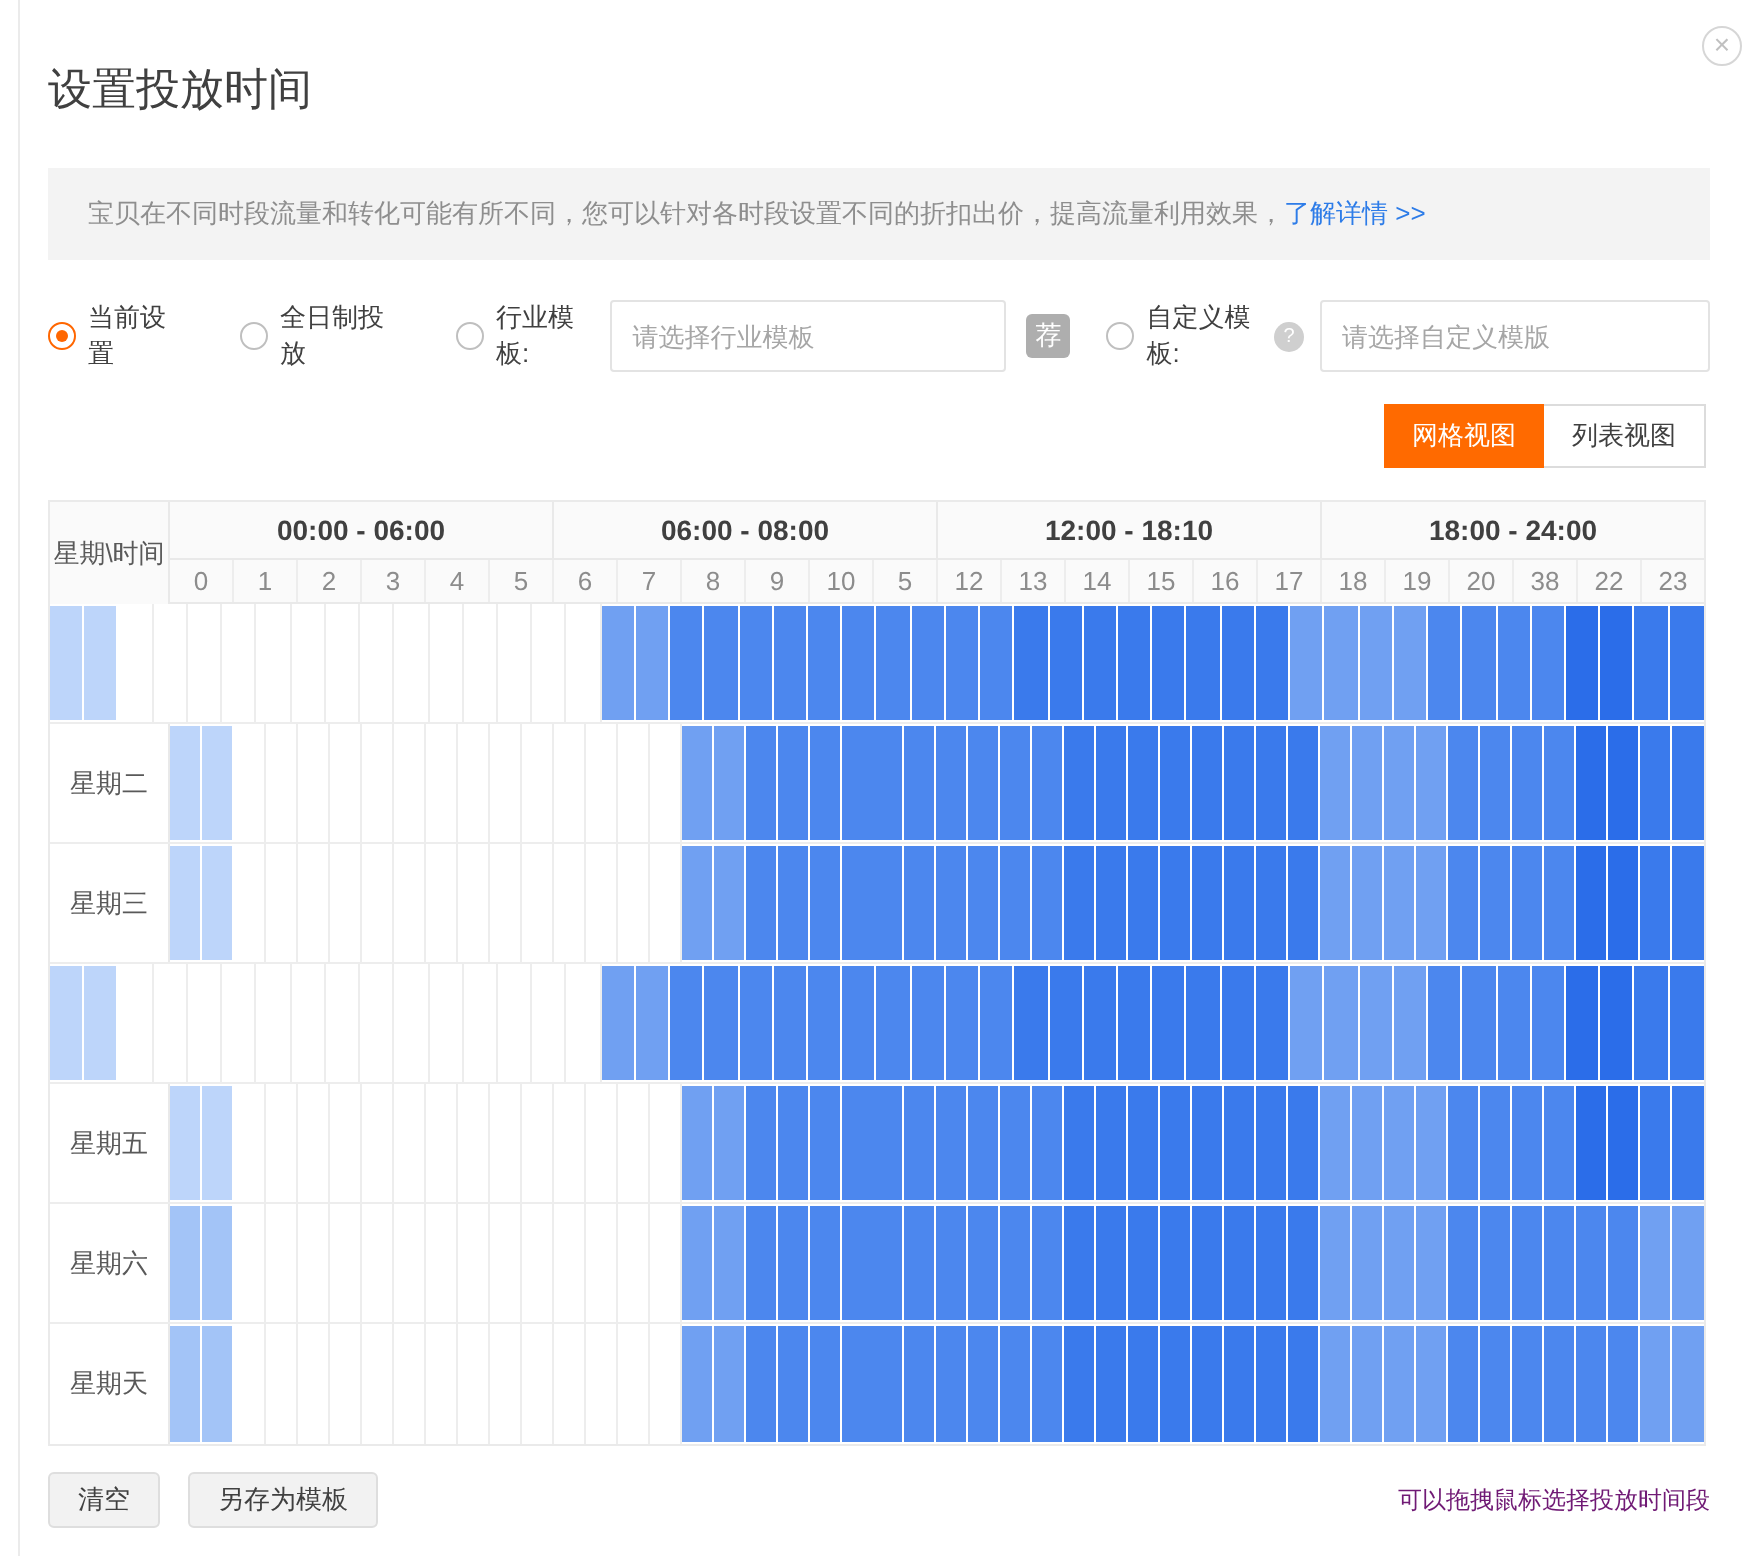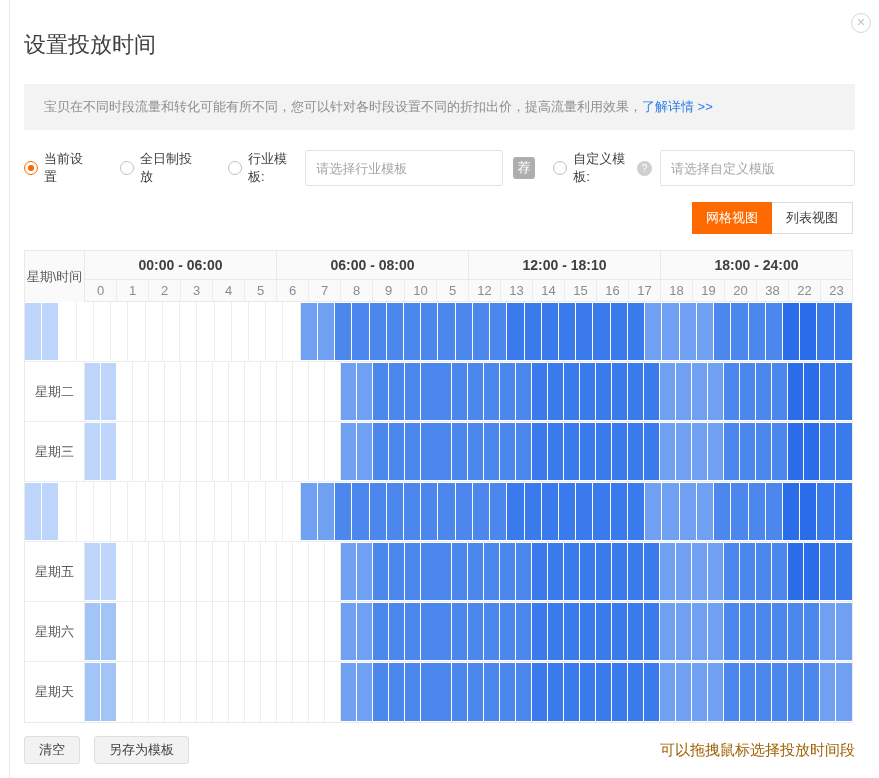--- a/index.html
+++ b/index.html
@@ -90,21 +90,21 @@
   .half { flex:1; border-right:1px solid #ededed; cursor:pointer; }
   .hour:last-child .half:last-child { border-right:none; }
   .half.on { border-right:1px solid #fff; box-shadow: inset 0 1px 0 #fff, inset 0 -1px 0 #fff; }
 
   .footer { margin:13px 24px 0 24px; display:flex; align-items:center; }
   .btn {
     height:28px; line-height:26px; padding:0 14px; background:#f2f2f2;
     border:1px solid #dedede; border-radius:3px; font-size:13px; color:#404040; cursor:pointer;
   }
   .btn + .btn { margin-left:14px; }
-  .hint { margin-left:auto; font-size:15px; color:#a16207; }
+  .hint { margin-left:auto; font-size:12px; color:#701a75; }
 </style>
 </head>
 <body>
 
 <div class="left-edge"></div>
 
 <div class="close-btn">×</div>
 
 <h1 class="title">设置投放时间</h1>
 

